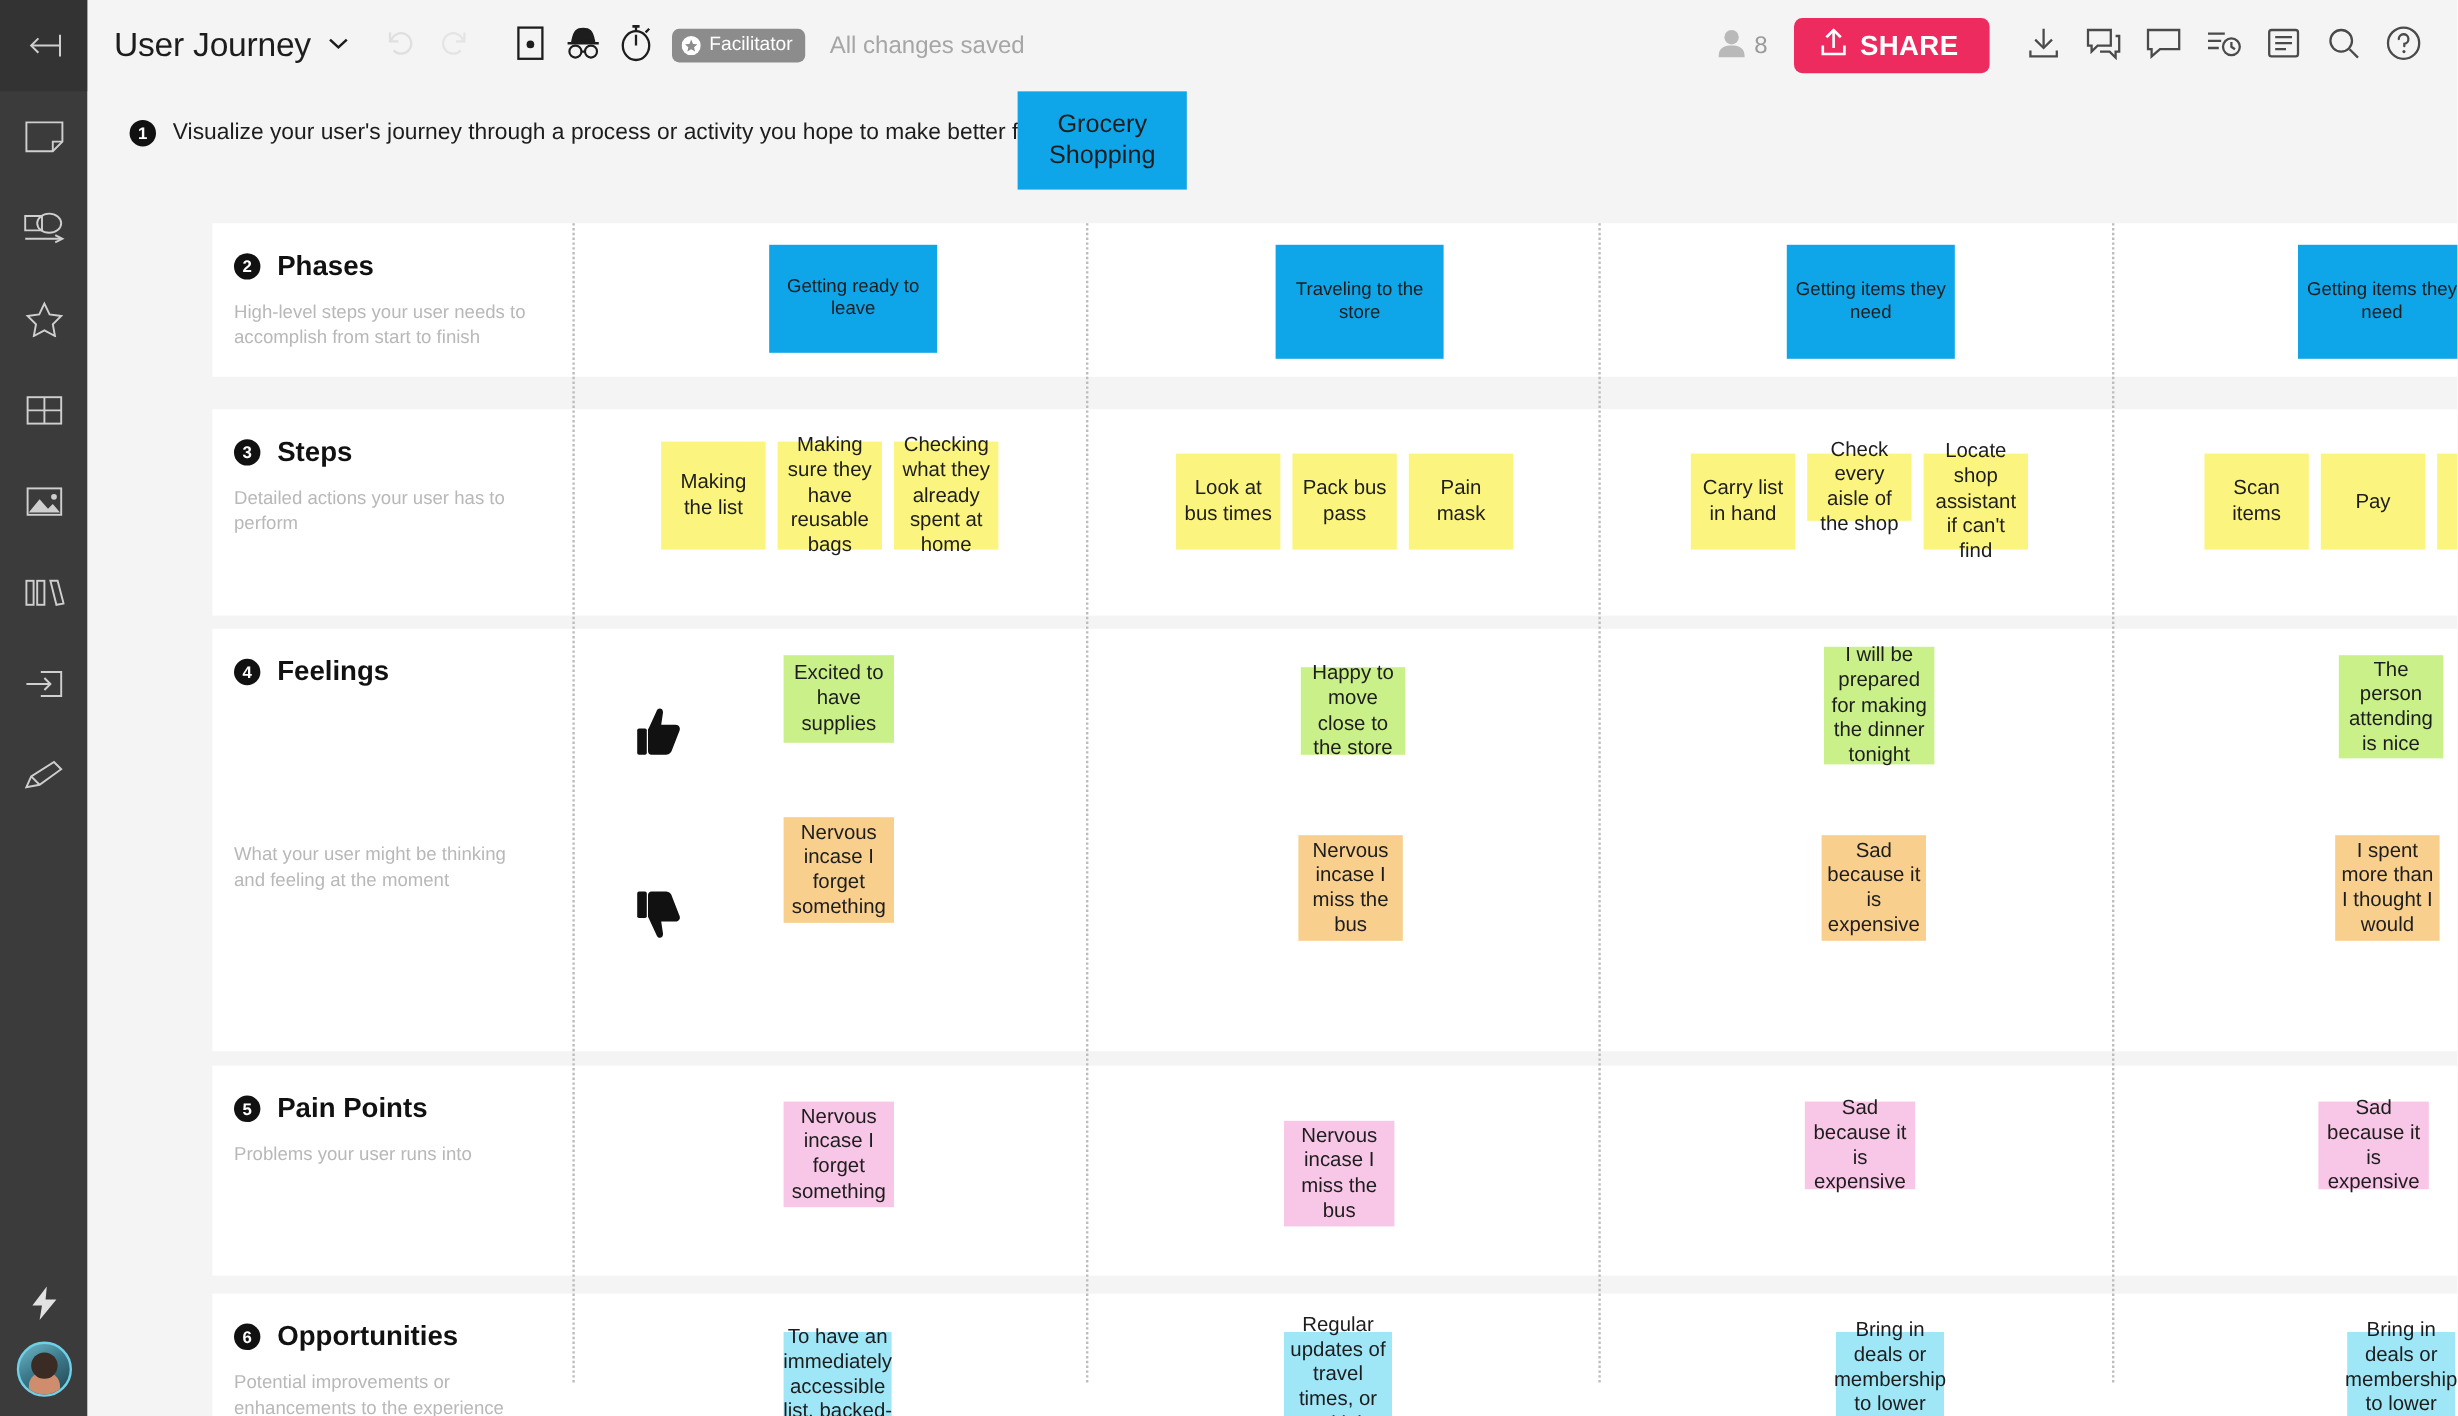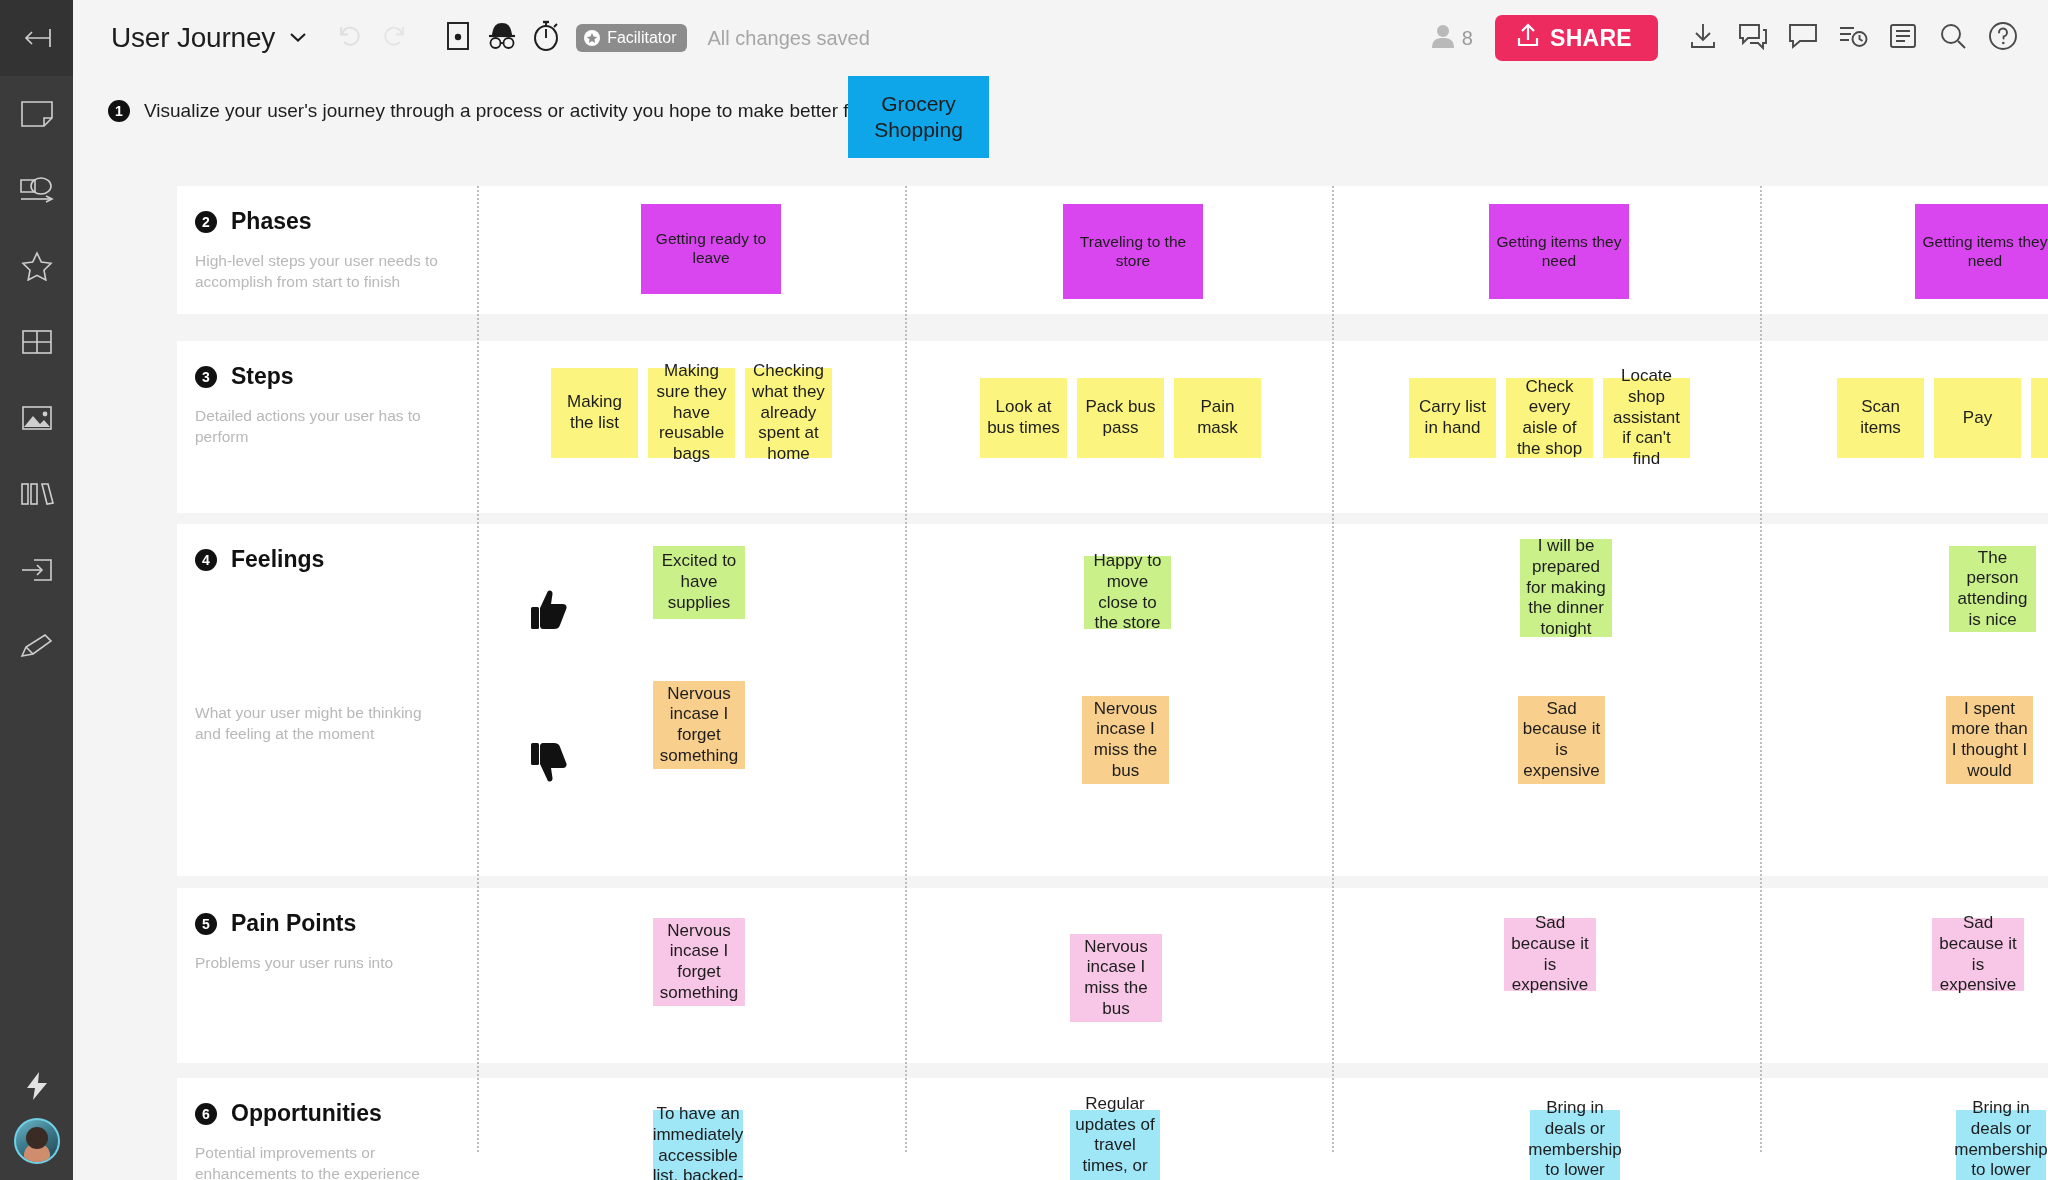--- a/index.html
+++ b/index.html
@@ -38,21 +38,21 @@
     width:22px; height:22px; border-radius:50%; background:#3a2b25; z-index:2;
   }
 
   
   .canvas { position: relative; flex: 1 1 auto; height: 1180px; background: #f4f4f5; overflow: hidden; }
 
   
   .topbar {
     position: absolute; top: 0; left: 0; right: 0; height: 76px;
     background: #f4f4f4; display: flex; align-items: center;
-    padding: 0 22px 0 38px; z-index: 40;
+    padding: 0 22px 0 22px; z-index: 40;
   }
   .doc-title { font-size: 28px; color: #1d1d1d; font-weight: 400; letter-spacing: -0.2px; white-space: nowrap; }
   .caret { margin-left: 13px; color:#1d1d1d; display:flex; align-items:center; cursor:pointer;}
   .tb-gap-a { width: 20px; }
   .tb-icon { width: 44px; height: 44px; display:flex; align-items:center; justify-content:center; cursor:pointer; }
   .tb-icon.dim { opacity: .35; }
   .facil {
     display:flex; align-items:center; gap:7px;
     background:#8c8c8c; color:#ffffff; border-radius:6px;
     height:28px; padding:0 11px 0 8px; font-size:16px; margin-left:8px; cursor:pointer;
@@ -94,21 +94,21 @@
   }
   .rowlabel { position:absolute; left: 18px; top: 0; width: 290px; height: 100%; padding: 22px 20px 0 0; }
   .rowlabel-head { display:flex; align-items:center; gap: 14px; }
   .rowlabel-title { font-size: 23px; font-weight: 700; color:#111; }
   .rowlabel-desc { font-size: 15.5px; color: #b8b8b8; line-height: 1.35; margin-top: 16px; max-width: 245px;}
 
   .vline { position:absolute; top: 0; bottom: 0; width: 0; border-left: 2px dotted #bdbdbd; z-index: 5;}
 
   .note { position:absolute; display:flex; align-items:center; justify-content:center;
           text-align:center; line-height:1.22; color:#1d1d1d; padding: 3px 4px; cursor: pointer;}
-  .note.phase { background:#d946ef; font-size: 15.5px; }
+  .note.phase { background:#0ea5e9; font-size: 15.5px; }
   .note.step { background:#fbf580; font-size: 17px; }
   .note.pos  { background:#caf08a; font-size: 17px; }
   .note.neg  { background:#f8cf8c; font-size: 17px; }
   .note.pain { background:#f8c6e6; font-size: 17px; }
   .note.opp  { background:#9fe6f7; font-size: 17px; }
 
   .thumb { position:absolute; width: 40px; height: 44px; }
 </style>
 </head>
 <body>
@@ -409,21 +409,21 @@
 
         <div class="note step" style="left:374px; top:27px; width:87px; height:90px;">Making the list</div>
         <div class="note step" style="left:471px; top:27px; width:87px; height:90px;">Making sure they have reusable bags</div>
         <div class="note step" style="left:568px; top:27px; width:87px; height:90px;">Checking what they already spent at home</div>
 
         <div class="note step" style="left:803px; top:37px; width:87px; height:80px;">Look at bus times</div>
         <div class="note step" style="left:900px; top:37px; width:87px; height:80px;">Pack bus pass</div>
         <div class="note step" style="left:997px; top:37px; width:87px; height:80px;">Pain mask</div>
 
         <div class="note step" style="left:1232px; top:37px; width:87px; height:80px;">Carry list in hand</div>
-        <div class="note step" style="left:1329px; top:37px; width:87px; height:80px;">Check every aisle of the shop</div>
+        <div class="note step" style="left:1329px; top:37px; width:87px; height:56px;">Check every aisle of the shop</div>
         <div class="note step" style="left:1426px; top:37px; width:87px; height:80px;">Locate shop assistant if can't find</div>
 
         <div class="note step" style="left:1660px; top:37px; width:87px; height:80px;">Scan items</div>
         <div class="note step" style="left:1757px; top:37px; width:87px; height:80px;">Pay</div>
         <div class="note step" style="left:1854px; top:37px; width:87px; height:80px;">Load bags</div>
       </div>
 
       <div class="row" style="top:448px; height:352px;">
         <div class="rowlabel">
           <div class="rowlabel-head">

